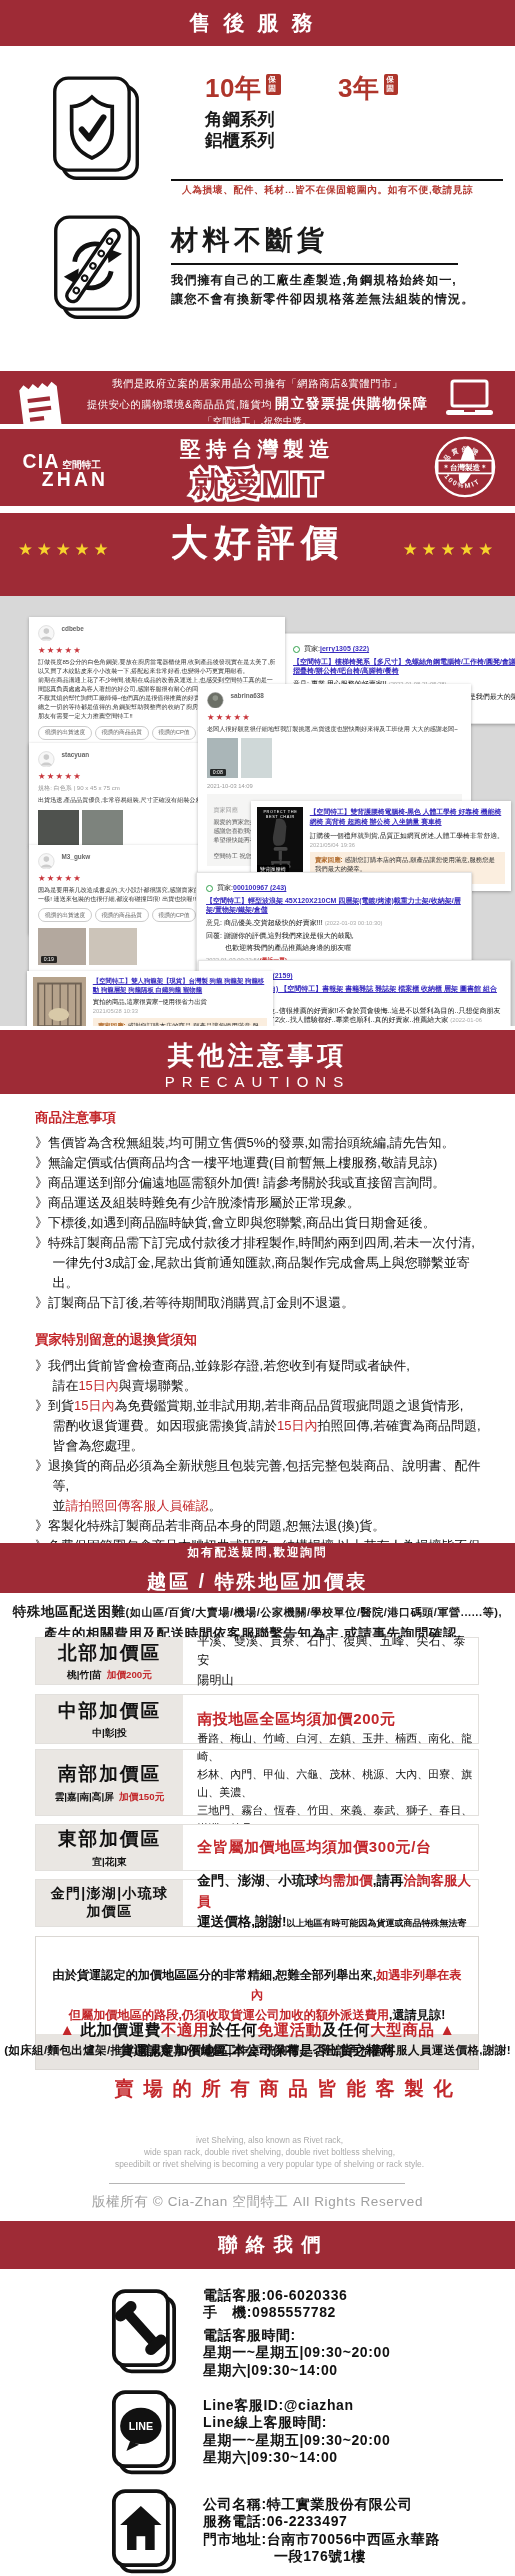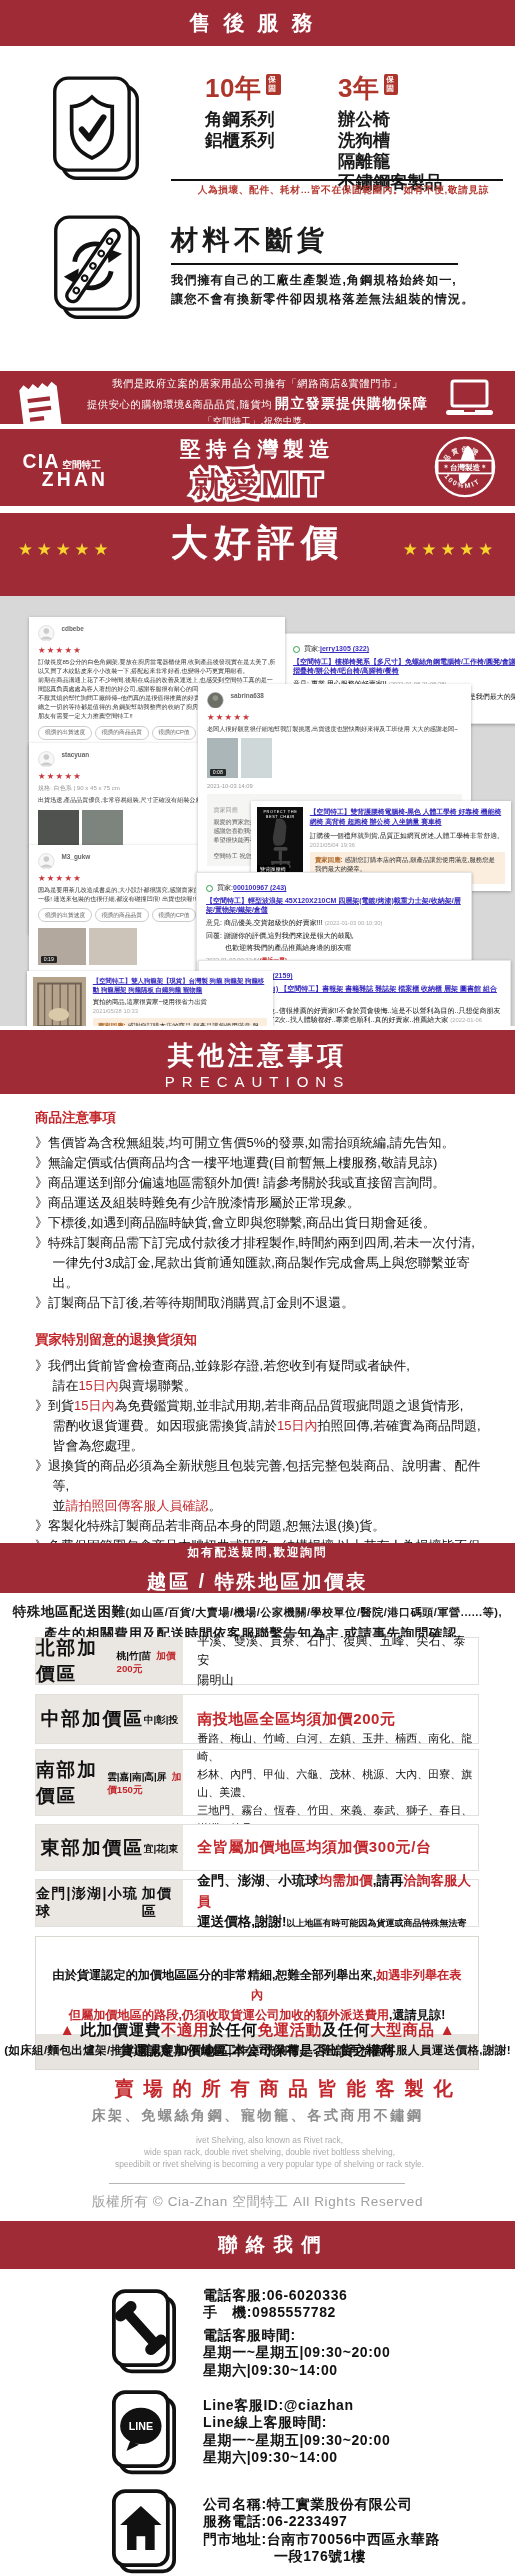--- a/index.html
+++ b/index.html
@@ -72,21 +72,21 @@
   .pb-sub{font-size:15px;letter-spacing:7px;}
   .rh{color:#C3272B;font-weight:bold;font-size:13.5px;margin-bottom:6.4px;}
   .bullet{font-size:13px;font-weight:500;color:#111;line-height:20px;padding-left:17.4px;text-indent:-17.4px;white-space:pre-line;}
 
   
   .sc-title{font-size:19.3px;font-weight:900;letter-spacing:2.6px;}
   .sc-sub{font-size:11.6px;font-weight:bold;letter-spacing:1.9px;}
   .sc-intro{font-size:13.5px;font-weight:bold;letter-spacing:0.6px;line-height:21px;color:#1a1a1a;}
   .sc-paren{font-size:11px;}
   .srow{position:absolute;left:35px;width:444px;display:flex;background:#fff;border:0.6px solid #E2E0DD;box-sizing:border-box;}
-  .zleft{flex:0 0 147px;background:#EAE7E3;display:flex;flex-direction:row;align-items:center;justify-content:center;padding:5.2px 0;}
+  .zleft{flex:0 0 147px;background:#EAE7E3;display:flex;flex-direction:column;align-items:center;justify-content:center;padding:5.2px 0;}
   .zright{flex:1;display:flex;flex-direction:column;justify-content:center;padding:5.2px 5.2px 5.2px 10.3px;background:#fff;margin-left:3.9px;}
   .zname{font-size:18.7px;font-weight:900;letter-spacing:1.9px;color:#111;}
   .zname2{font-size:14px;font-weight:900;letter-spacing:1.3px;color:#111;}
   .zsubrow{margin-top:3.2px;font-size:9.7px;font-weight:bold;color:#111;}
   .zfee{color:#C3272B;font-weight:900;margin-left:5.2px;}
   .zlist{font-size:12.2px;font-weight:500;line-height:19.3px;color:#111;white-space:pre-line;}
   .zred{font-size:15px;color:#C3272B;font-weight:900;letter-spacing:0.6px;}
   .zmix{font-size:13.5px;font-weight:bold;line-height:20.6px;color:#111;white-space:pre-line;}
   .zsmall{font-size:9px;font-weight:bold;}
 
@@ -124,29 +124,23 @@
   </div>
   <div class="abs" style="top:71px;left:205px;">
     <span class="wyear">10年</span><span class="wbadge">保固</span>
     <div style="margin-top:2.6px;">
       <div class="witem">角鋼系列</div>
       <div class="witem">鋁櫃系列</div>
     </div>
   </div>
   <div class="abs" style="top:71px;left:338px;">
     <span class="wyear">3年</span><span class="wbadge">保固</span>
-    <div style="margin-top:2.6px;">
-      <div class="witem">辦公椅</div>
-      <div class="witem">洗狗槽</div>
-      <div class="witem">隔離籠</div>
-      <div class="witem">不鏽鋼客製品</div>
-    </div>
   </div>
   <div class="abs" style="top:179px;left:171px;width:332px;height:1.9px;background:#111;"></div>
-  <div class="abs wnote" style="top:184px;left:157px;width:332px;text-align:right;">人為損壞、配件、耗材…皆不在保固範圍內。如有不便,敬請見諒</div>
+  <div class="abs wnote" style="top:184px;left:182px;width:332px;text-align:left;">人為損壞、配件、耗材…皆不在保固範圍內。如有不便,敬請見諒</div>
 
   <div class="abs" style="top:209px;left:46px;">
     <svg width="102" height="115" viewBox="0 0 150 170">
       <rect x="26" y="24" width="110" height="136" rx="20" fill="#fff" stroke="#111" stroke-width="5"></rect>
       <rect x="14" y="12" width="110" height="136" rx="20" fill="#fff" stroke="#111" stroke-width="5"></rect>
       <path d="M42 78 A30 30 0 0 1 96 64" fill="none" stroke="#111" stroke-width="7"></path>
       <polygon points="90,58 112,66 92,80" fill="#111"></polygon>
       <path d="M96 92 A30 30 0 0 1 42 104" fill="none" stroke="#111" stroke-width="7"></path>
       <polygon points="48,88 26,100 46,112" fill="#111"></polygon>
       <g transform="rotate(34 69 84)">
@@ -502,21 +496,20 @@
     </div>
     <div class="nb2">貨運認定加價地區,本公司保有是否出貨之權利</div>
   </div>
 
   <div class="abs ctr lnote" style="top:2020px;left:0;width:515px;">
     <span class="red">▲ </span><span>此加價運費</span><span class="red">不適用</span><span>於任何</span><span class="red">免運活動</span><span>及任何</span><span class="red">大型商品</span><span class="red"> ▲</span>
   </div>
   <div class="abs ctr lnote-sub" style="top:2043px;left:0;width:515px;">(如床組/麵包出爐架/推車/攤車餐車/不鏽鋼工作桌/洗狗槽......等)請再洽詢客服人員運送價格,謝謝!</div>
 
   <div class="abs ctr cust-title" style="top:2075px;left:0;width:515px;margin-left:31px;">賣場的所有商品皆能客製化</div>
-  <div class="abs ctr cust-sub" style="top:2107px;left:0;width:515px;">床架、免螺絲角鋼、寵物籠、各式商用不鏽鋼</div>
 
   <div class="abs ctr en" style="top:2134px;left:12px;width:515px;">
     <div>ivet Shelving, also known as Rivet rack,</div>
       <div>wide span rack, double rivet shelving, double rivet boltless shelving,</div>
       <div>speedibilt or rivet shelving is becoming a very popular type of shelving or rack style.</div>
   </div>
   <div class="abs" style="top:2183px;left:109px;width:296px;border-top:0.6px solid #B5B5B5;"></div>
   <div class="abs ctr copy" style="top:2193px;left:0;width:515px;">版權所有 © Cia-Zhan 空間特工 All Rights Reserved</div>
 
   <div class="band" style="top:2221px;height:48px;padding-left:16px;">

